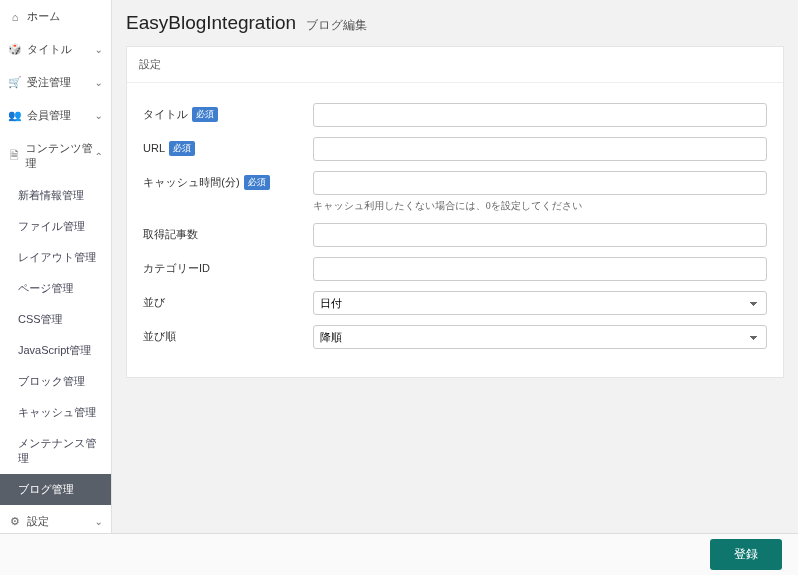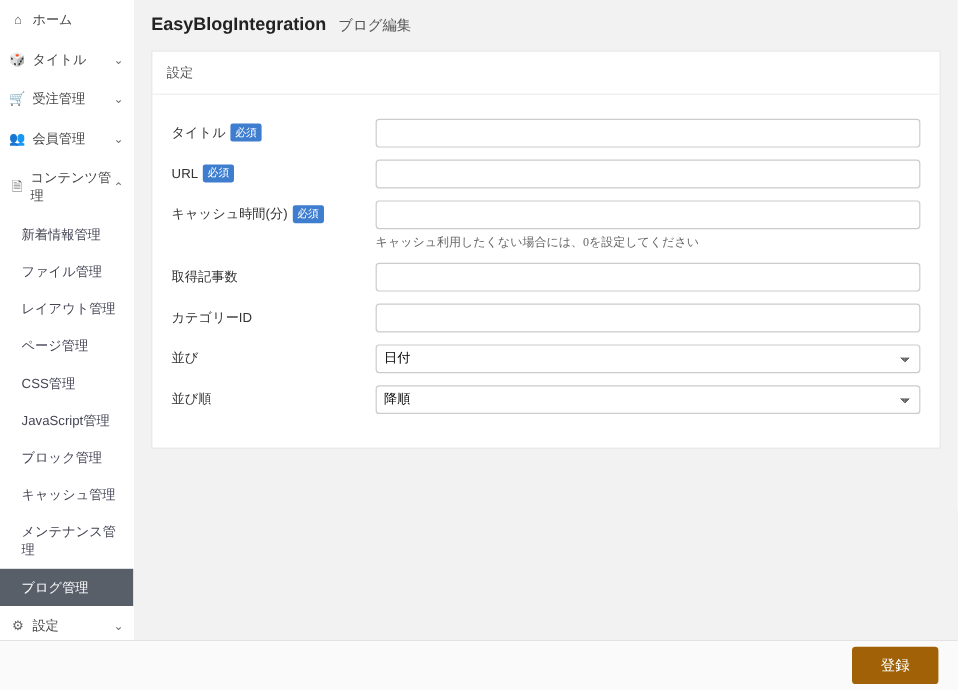--- a/index.html
+++ b/index.html
@@ -6,34 +6,34 @@
 body { font-family: "Helvetica Neue", Arial, sans-serif; font-size: 12px; color: #333; background: #f5f5f5; }
 .app { display: flex; width: 798px; height: 575px; position: relative; background:#fff;}
 .sidebar { width: 112px; background: #fff; border-right: 1px solid #e0e0e0; overflow-y: auto; }
 .side-item { display: flex; align-items: center; padding: 9px 8px; color: #444; cursor: pointer; font-size: 11px; border-bottom: 0px solid #eee; position: relative;}
 .side-item .icon { width: 14px; text-align:center; margin-right: 5px; color:#666; font-size:11px;}
 .side-item .chev { margin-left: auto; color:#777; font-size:10px;}
 .side-sub { padding: 8px 8px 8px 18px; font-size: 11px; color: #445; cursor:pointer;}
 .side-sub.active { background: #595f69; color: #fff; }
 .main { flex: 1; display: flex; flex-direction: column; background:#f3f2f2;}
 .header { padding: 12px 14px; display: flex; align-items: baseline; gap: 10px;}
-.header .title { font-size: 15px; font-weight: bold; color:#222;}
+.header .title { font-size: 19px; font-weight: normal; color:#222;}
 .header .sub { font-size: 12px; color:#555;}
 .panel { margin: 0 14px 14px; background: #fff; border: 1px solid #e5e5e5; }
 .panel-head { padding: 10px 12px; border-bottom: 1px solid #eee; font-size:11px; color:#555;}
 .panel-body { padding: 10px 16px 18px; }
 .form-row { display:flex; align-items:flex-start; margin: 10px 0; }
 .form-label { width: 170px; padding-top:4px; font-size:11px; color:#333;}
 .badge { display:inline-block; background:#3f7ecf; color:#fff; font-size:9px; padding:1px 4px; border-radius:2px; margin-left:4px; vertical-align:1px;}
 .form-input-wrap { flex:1; }
 .form-input, .form-select { width:100%; height:24px; border:1px solid #ccc; border-radius:3px; padding: 2px 6px; font-size:11px; background:#fff;}
 .form-select { appearance:none; background-image: linear-gradient(45deg, transparent 50%, #666 50%), linear-gradient(135deg, #666 50%, transparent 50%); background-position: calc(100% - 12px) 10px, calc(100% - 8px) 10px; background-size: 4px 4px, 4px 4px; background-repeat:no-repeat;}
 .help { font-size: 10px; color:#666; margin-top:4px;font-family:Liberation Serif, serif;}
 .footer { position:absolute; bottom:0; left:0; right:0; height:42px; background:#fafafa; border-top:1px solid #ddd; display:flex; justify-content:flex-end; align-items:center; padding:0 16px;}
-.btn-primary { background:#a16207; color:#fff; border:none; padding:7px 24px; font-size:12px; border-radius:3px; cursor:pointer;}
+.btn-primary { background:#0f766e; color:#fff; border:none; padding:7px 24px; font-size:12px; border-radius:3px; cursor:pointer;}
 </style>
 </head>
 <body>
 
 <div class="app">
   <div class="sidebar">
     <div class="side-item">
       <span class="icon">⌂</span>
       <span>ホーム</span>
     </div>

